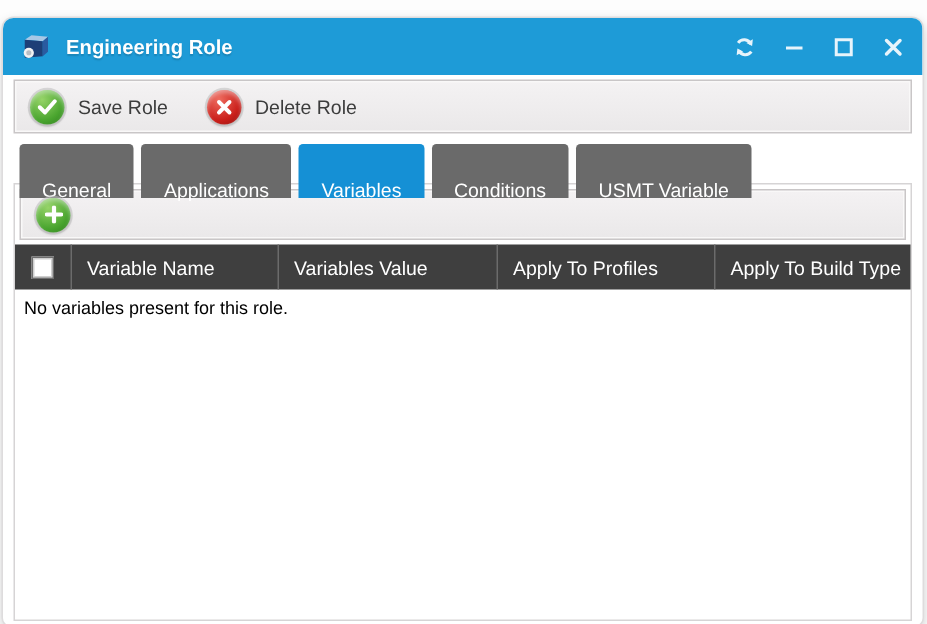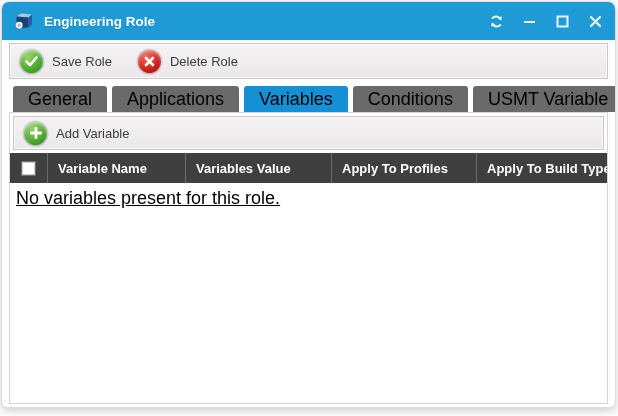--- a/index.html
+++ b/index.html
@@ -5,21 +5,21 @@
   * { box-sizing: border-box; margin: 0; padding: 0; }
   html, body { width: 618px; height: 416px; }
   body {
     position: relative;
     overflow: hidden;
     background: #fdfdfd;
     font-family: "Liberation Sans", sans-serif;
   }
   .window {
     position: absolute;
-    left: 2px; top: 2px;
+    left: 2px; top: 12px;
     width: 613px; height: 405px;
     background: #ffffff;
     border-radius: 7px 7px 5px 5px;
     box-shadow: 0 0 0 1px #dedcdd, 0 3px 8px rgba(0,0,0,0.22);
     overflow: hidden;
   }
 
   
   .titlebar {
     height: 38px;
@@ -83,24 +83,24 @@
 
   
   .tabs {
     display: flex;
     gap: 5px;
     margin: 7px 7px 0 11px;
     height: 26px;
   }
   .tab {
     background: #6A6A6A;
-    color: #000000;
-    font-size: 18px;
+    color: #ffffff;
+    font-size: 13px;
     line-height: 26px;
-    padding: 0 15px;
+    padding: 18px 15px;
     border-radius: 3px 3px 0 0;
     cursor: default;
     white-space: nowrap;
   }
   .tab.selected { background: #1590D5; }
 
   
   .tab-content {
     margin: 0 7px;
     height: 292px;
@@ -111,21 +111,21 @@
 
   
   .grid-header {
     margin-top: 3px;
     height: 30px;
     background: #3F3F3F;
     display: flex;
     align-items: stretch;
     color: #ffffff;
     font-size: 13px;
-    font-weight: bold;
+    font-weight: normal;
   }
   .gh-cell {
     display: flex;
     align-items: center;
     padding-left: 10px;
     border-right: 1px solid #6b6b6b;
     overflow: hidden;
     white-space: nowrap;
   }
   .gh-check { width: 38px; justify-content: center; padding-left: 0; }
@@ -134,24 +134,23 @@
   .gh-c3 { width: 145px; }
   .gh-c4 { flex: 1; border-right: none; }
   .checkbox {
     width: 15px; height: 15px;
     background: #ffffff;
     border: 1px solid #6e6e6e;
     box-shadow: inset 0 0 0 1px #cfcfcf;
     cursor: default;
   }
   .empty-message {
-    font-size: 18px;
+    font-size: 12px;
     color: #000000;
     padding: 5px 6px;
-    text-decoration: underline;
   }
 </style>
 </head>
 <body>
 
 <div class="window">
 
   <div class="titlebar">
     <svg class="app-icon" viewBox="0 0 21 20">
       <path d="M3.5 5.5 L8 2.5 L19 3.5 L15.5 6.5 Z" fill="#a8c8e6"></path>
@@ -217,21 +216,20 @@
 
   <div class="tab-content">
 
     <div class="toolbar">
       <div class="tool-btn">
         <span class="circle-icon circle-green">
           <svg width="12" height="12" viewBox="0 0 12 12">
             <path d="M6 1.2 L6 10.8 M1.2 6 L10.8 6" stroke="#ffffff" stroke-width="2.8" stroke-linecap="round"></path>
           </svg>
         </span>
-        <span>Add Variable</span>
       </div>
     </div>
 
     <div class="grid-header">
       <div class="gh-cell gh-check">
         <span class="checkbox"></span>
       </div>
       <div class="gh-cell gh-c1">Variable Name</div>
       <div class="gh-cell gh-c2">Variables Value</div>
       <div class="gh-cell gh-c3">Apply To Profiles</div>

